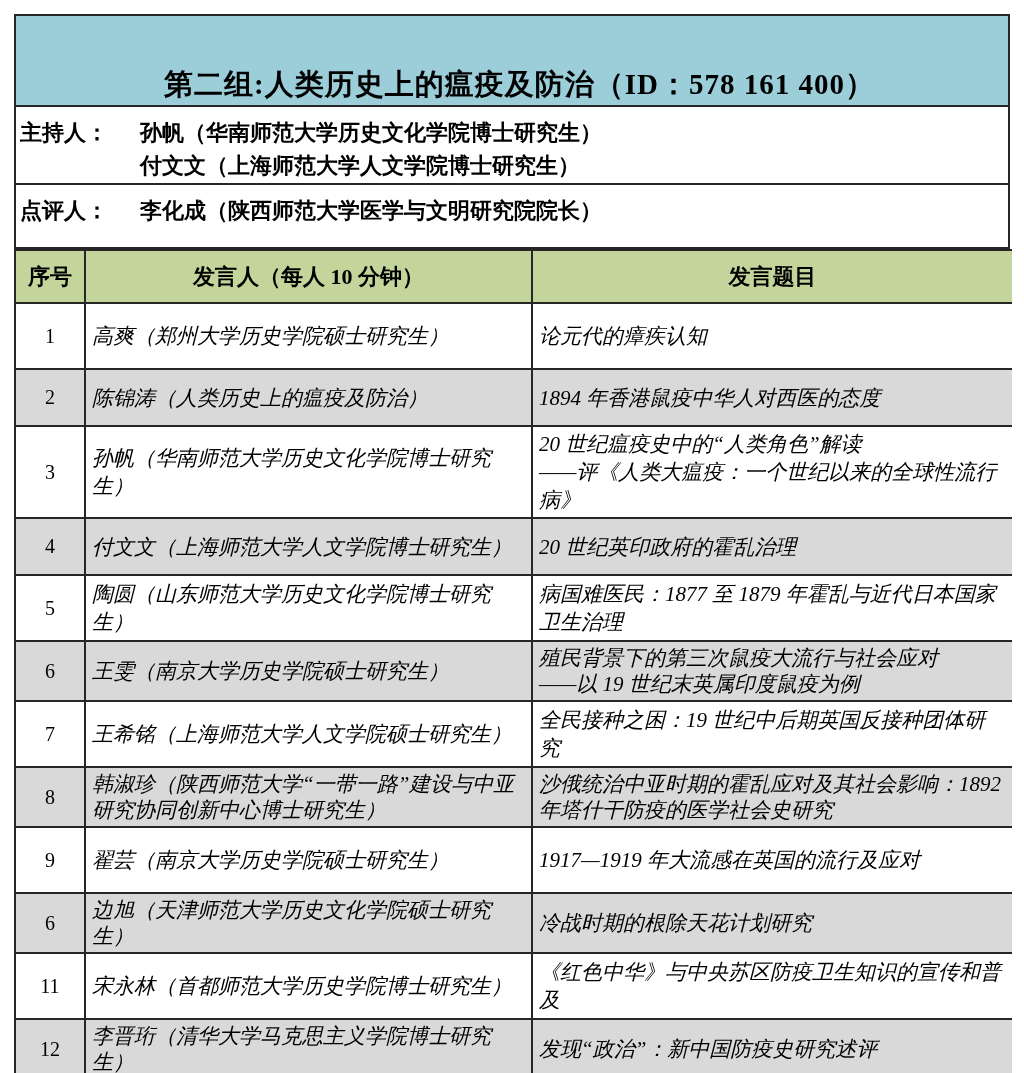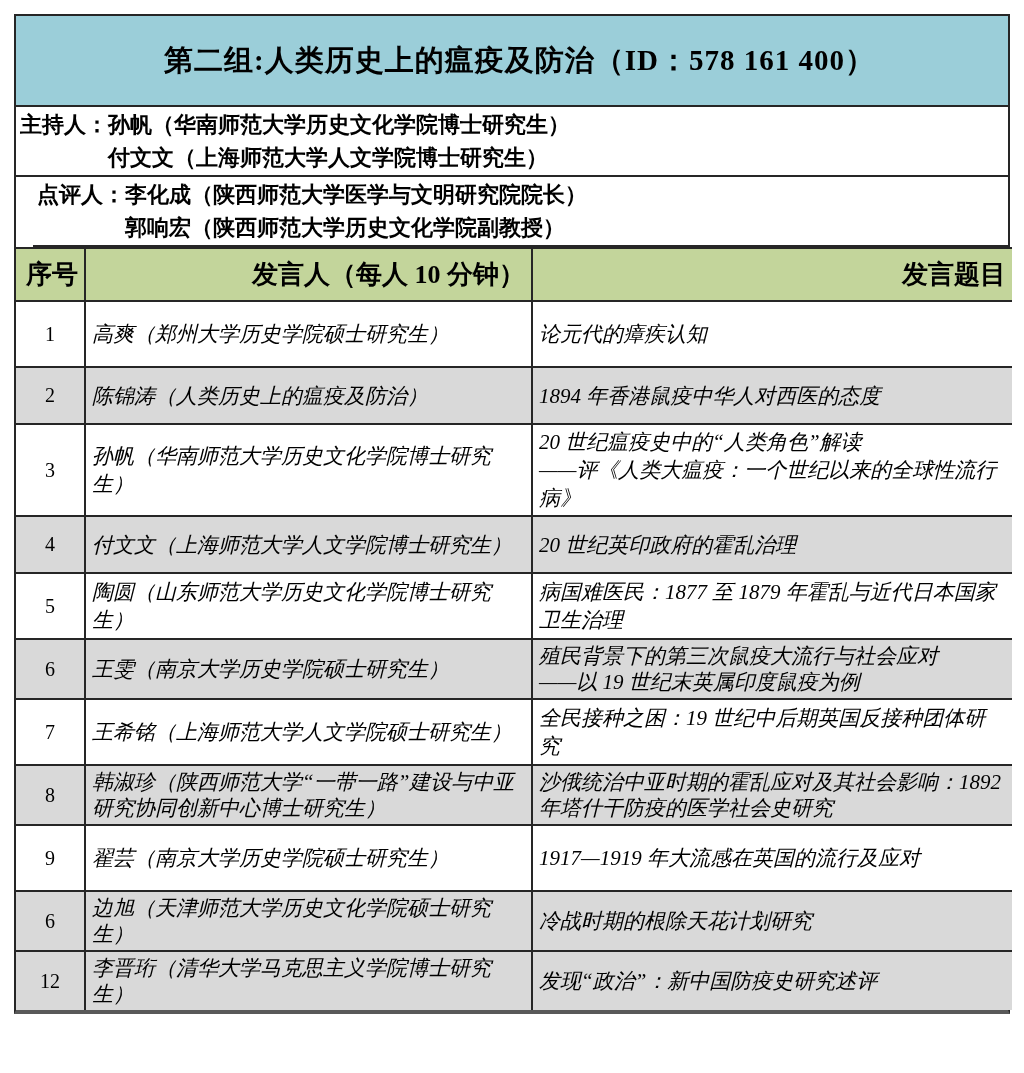--- a/index.html
+++ b/index.html
@@ -19,42 +19,43 @@
     border: 2px solid var(--border, #262626);
     border-bottom: 4px solid var(--bottom-border, #595959);
     box-sizing: border-box;
     background: #ffffff;
   }
   .title-row {
     height: 89px;
     background: var(--title-bg, #9bced9);
     border-bottom: 2px solid var(--border, #262626);
     display: flex;
-    align-items: center;
+    align-items: flex-end;
     justify-content: center;
     padding-left: 15px;
   }
   .title-row .title-text {
     font-size: 29px;
     font-weight: bold;
     letter-spacing: 1px;
   }
   .hosts-block {
     display: flex;
     align-items: flex-start;
-    padding: 1px 4px 1px 4px;
+    padding: 9px 4px 1px 4px;
     min-height: 64px;
     box-sizing: border-box;
     font-weight: bold;
     font-size: 22px;
     line-height: 33px;
     background: #ffffff;
+    gap: 32px;
   }
   .hosts-block.first { border-bottom: 2px solid var(--border, #262626); }
-  .hosts-block.second { border-bottom: 2px solid var(--border, #262626); margin-left: 17px; }
+  .hosts-block.second { border-bottom: 2px solid var(--border, #262626); }
   .hosts-label { flex: 0 0 auto; white-space: nowrap; }
   .hosts-lines { flex: 1 1 auto; }
   .hosts-lines div { white-space: nowrap; }
   table.program {
     width: 100%;
     border-collapse: collapse;
     table-layout: fixed;
     font-size: 21px;
   }
   table.program col.c-no { width: 69px; }
@@ -67,22 +68,22 @@
     vertical-align: middle;
     overflow: hidden;
   }
   table.program th:first-child, table.program td:first-child { border-left: none; }
   table.program th:last-child, table.program td:last-child { border-right: none; }
   table.program tr:last-child td { border-bottom: none; }
   table.program thead th {
     height: 53px;
     background: var(--header-bg, #c3d59b);
     font-weight: bold;
-    font-size: 26px;
-    text-align: right;
+    font-size: 22px;
+    text-align: center;
   }
   tr.row-a td { height: 66px; background: #ffffff; }
   tr.row-b td { height: 57px; background: var(--row-alt-bg, #d9d9d9); }
   td.cell-no { text-align: center; font-size: 20px; }
   td.cell-speaker, td.cell-topic {
     text-align: left;
     line-height: 28px;
     white-space: pre-line;
     font-style: italic;
   }
@@ -103,21 +104,20 @@
       <span class="hosts-lines">
         <div>孙帆（华南师范大学历史文化学院博士研究生）</div>
         <div>付文文（上海师范大学人文学院博士研究生）</div>
       </span>
     </div>
 
     <div class="hosts-block second">
       <span class="hosts-label">点评人：</span>
       <span class="hosts-lines">
         <div>李化成（陕西师范大学医学与文明研究院院长）</div>
-        <div>郭响宏（陕西师范大学历史文化学院副教授）</div>
       </span>
     </div>
 
     <table class="program">
       <colgroup>
           <col class="c-no">
           <col class="c-speaker">
           <col class="c-topic">
         </colgroup>
       <thead>
@@ -173,20 +173,25 @@
         <tr class="row-a">
           <td class="cell-no">9</td>
           <td class="cell-speaker">翟芸（南京大学历史学院硕士研究生）</td>
           <td class="cell-topic">1917—1919 年大流感在英国的流行及应对</td>
         </tr>
         <tr class="row-b">
           <td class="cell-no">6</td>
           <td class="cell-speaker">边旭（天津师范大学历史文化学院硕士研究生）</td>
           <td class="cell-topic">冷战时期的根除天花计划研究</td>
         </tr>
+        <tr class="row-a">
+          <td class="cell-no">11</td>
+          <td class="cell-speaker">宋永林（首都师范大学历史学院博士研究生）</td>
+          <td class="cell-topic">《红色中华》与中央苏区防疫卫生知识的宣传和普及</td>
+        </tr>
         <tr class="row-b">
           <td class="cell-no">12</td>
           <td class="cell-speaker">李晋珩（清华大学马克思主义学院博士研究生）</td>
           <td class="cell-topic">发现“政治”：新中国防疫史研究述评</td>
         </tr>
       </tbody>
     </table>
 
   </div>
 </div>

